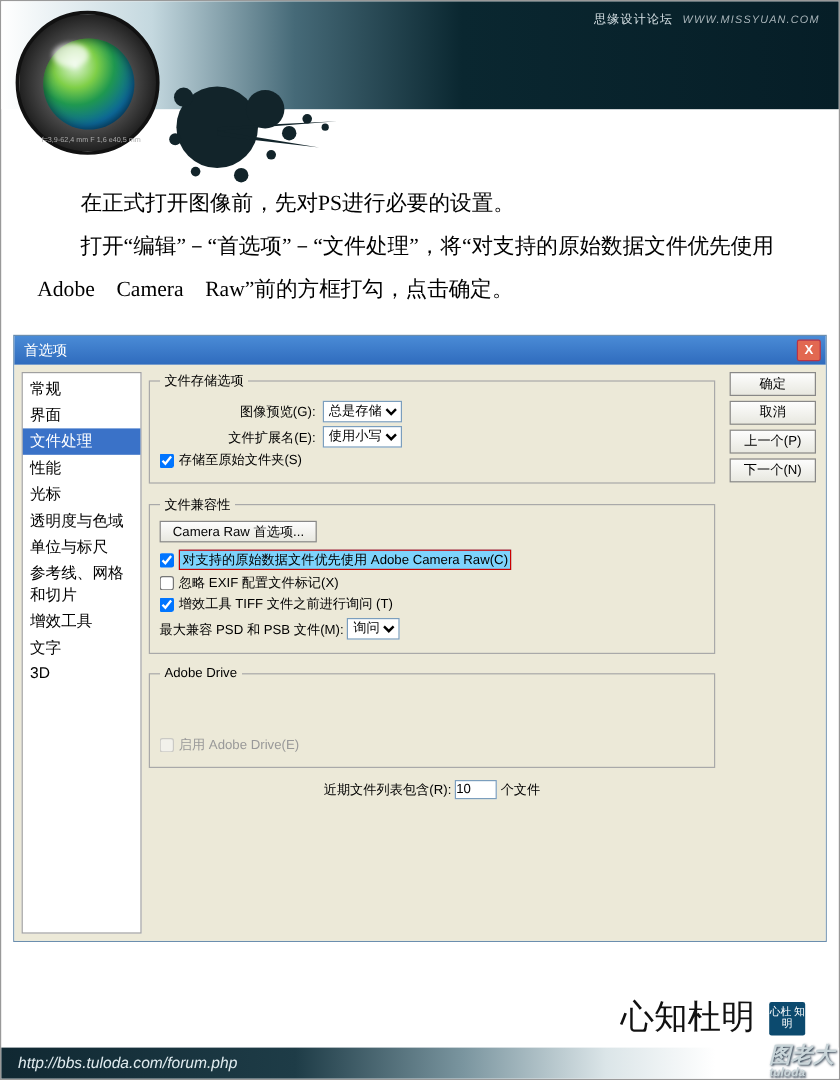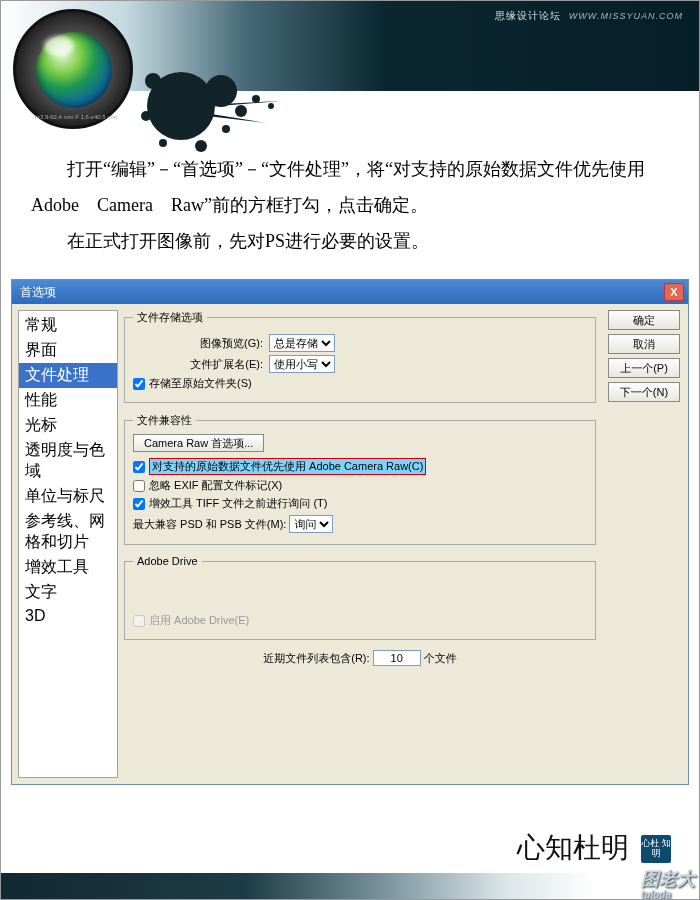--- a/index.html
+++ b/index.html
@@ -24,36 +24,36 @@
 
   .article-text { padding: 60px 30px 20px 30px; font-size: 18px; line-height: 2; color: #000; text-indent: 2em; }
 
   .dialog { margin: 0 10px; border: 1px solid #6b8eae; font-family: "Microsoft YaHei","SimSun",Arial,sans-serif; font-size: 11px; }
   .titlebar { background: linear-gradient(to bottom, #4a8bd6, #2f6bbd); height: 24px; display: flex; align-items: center; justify-content: space-between; padding: 0 4px; color: #fff; }
   .titlebar-title { font-size: 12px; padding-left: 4px; }
   .close-btn { width: 20px; height: 18px; background: #e26851; color: #fff; text-align: center; font-weight: bold; font-family: Arial; font-size: 11px; line-height: 16px; border: 1px solid #b34; border-radius: 2px; cursor: pointer; }
 
   .dialog-body { display: flex; background: #ece9d8; height: 480px; }
   .sidebar { width: 100px; background: #fff; border: 1px solid #a0a0a0; margin: 6px; padding: 2px 0; }
-  .sidebar-item { padding: 2px 6px; font-size: 16px; cursor: pointer; }
+  .sidebar-item { padding: 2px 6px; font-size: 13px; cursor: pointer; }
   .sidebar-item.selected { background: #3a72c8; color: #fff; }
 
   .main-panel { flex: 1; padding: 6px 6px 6px 0; position: relative; }
   .btn-column { position: absolute; right: 8px; top: 6px; width: 72px; }
   .win-btn { display: block; width: 100%; height: 20px; margin-bottom: 4px; background: linear-gradient(#fdfdfd,#e8e8e0); border: 1px solid #888; font-size: 11px; text-align: center; line-height: 18px; cursor: pointer; }
 
   fieldset { border: 1px solid #a9a9a9; margin: 0 86px 10px 0; padding: 6px 8px 8px 8px; }
   legend { font-size: 11px; padding: 0 4px; }
   .row { display: flex; align-items: center; margin: 3px 0; font-size: 11px; }
   .lbl { width: 130px; text-align: right; margin-right: 6px; }
   select.xp { height: 18px; font-size: 11px; border: 1px solid #7b9ebd; background: #fff; }
   .chk-row { display: flex; align-items: center; margin: 3px 0; font-size: 11px; }
   input[type=checkbox] { margin-right: 4px; width: 12px; height: 12px; }
   .sml-btn { height: 18px; background: linear-gradient(#fdfdfd,#e8e8e0); border: 1px solid #888; font-size: 11px; padding: 0 10px; cursor: pointer; }
-  .num-box { width: 48px; height: 16px; border: 1px solid #7b9ebd; text-align: center; font-size: 11px; }
+  .num-box { width: 35px; height: 16px; border: 1px solid #7b9ebd; font-size: 11px; }
   .disabled { color: #999; margin-top: 40px; }
   .footer-bar { position: absolute; bottom: 0; left: 0; width: 700px; height: 26px; background: linear-gradient(to right, #102832 0%, #1e3c47 35%, #7a959f 55%, #dbe5e8 72%, #fff 85%); color: #e0ebef; font-family: Arial, sans-serif; font-style: italic; font-size: 13px; padding-left: 14px; line-height: 26px; }
   .logo-br { position: absolute; right: 6px; bottom: 2px; font-family: Arial; font-weight: bold; font-style: italic; color: #c8d4d8; font-size: 18px; text-shadow: 1px 1px 2px #234; }
   .sig { position: absolute; bottom: 32px; right: 70px; font-family: cursive; font-size: 28px; color: #111; }
   .seal { position: absolute; bottom: 36px; right: 28px; width: 30px; height: 28px; background: #0c4a6e; color: #fff; font-size: 9px; text-align: center; padding-top: 4px; line-height: 1.1; border-radius: 2px; }
 </style>
 </head>
 <body>
 
 <div class="page">
@@ -84,22 +84,22 @@
       <circle cx="32" cy="92" r="4"></circle>
         <circle cx="140" cy="55" r="3"></circle>
         <circle cx="15" cy="65" r="5"></circle>
       <circle cx="95" cy="78" r="4"></circle>
         <path d="M50 55 L150 50 L50 58 Z"></path>
         <path d="M50 58 L135 72 L50 62 Z"></path>
     </g>
   </svg>
 
   <div class="article-text">
+    <p>在正式打开图像前，先对PS进行必要的设置。</p>
     <p>打开“编辑”－“首选项”－“文件处理”，将“对支持的原始数据文件优先使用Adobe　Camera　Raw”前的方框打勾，点击确定。</p>
-    <p>在正式打开图像前，先对PS进行必要的设置。</p>
   </div>
 
   <div class="dialog">
     <div class="titlebar">
       <span class="titlebar-title">首选项</span>
       <span class="close-btn">X</span>
     </div>
     <div class="dialog-body">
 
       <div class="sidebar">
@@ -177,19 +177,20 @@
 
       </div>
     </div>
   </div>
 
   <div class="sig">心知杜明</div>
   <div class="seal">心杜
 知明</div>
 
   <div class="footer-bar">
+    <span>http://bbs.tuloda.com/forum.php</span>
     <span class="logo-br">
       <span>图老大</span>
       <span style="font-size:10px;display:block;line-height:0.5">tuloda</span>
     </span>
   </div>
 
 </div>
 
 </body></html>

